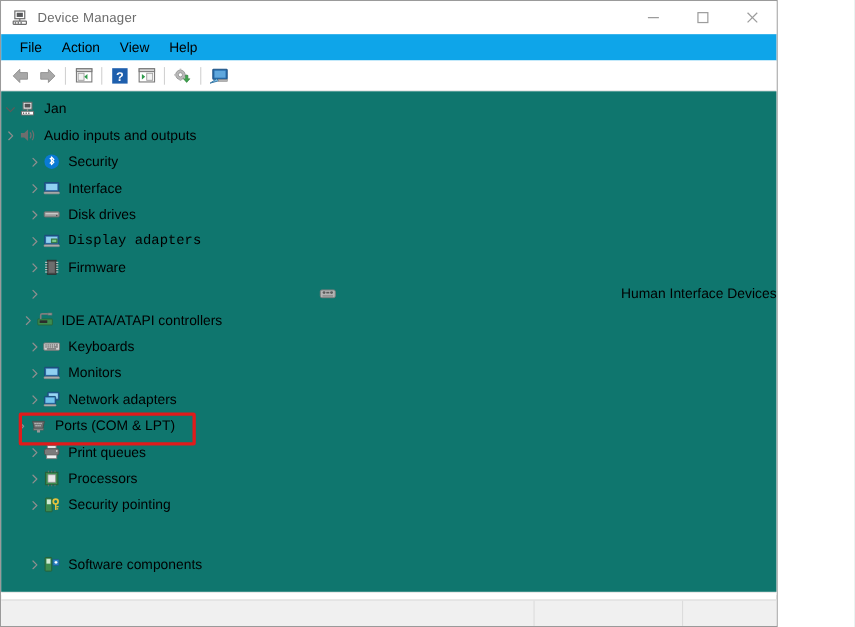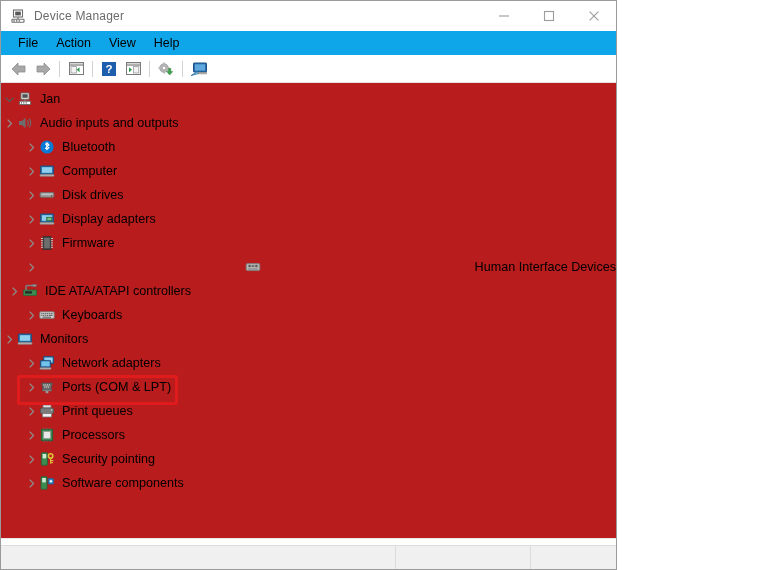--- a/index.html
+++ b/index.html
@@ -5,21 +5,21 @@
   html, body {
     margin: 0;
     padding: 0;
     background: #ffffff;
   }
   body {
     font-family: "Liberation Sans", sans-serif;
   }
   #app {
     position: relative;
-    width: 617px;
+    width: 707px;
     height: 570px;
     background: #ffffff;
     border: 1px solid #9a9a9a;
     box-sizing: border-box;
     overflow: hidden;
   }
 
   
   .titlebar {
     position: relative;
@@ -93,21 +93,21 @@
     width: 1px;
     height: 16px;
     background: #d2d2d2;
     margin: 0 4px;
   }
 
   
   .treepane {
     position: relative;
     height: 455px;
-    background: #b91c1c;
+    background: #0f766e;
     overflow: hidden;
     padding-top: 4px;
     box-sizing: border-box;
   }
   .row {
     display: flex;
     align-items: center;
     height: 24px;
     white-space: nowrap;
   }
@@ -330,56 +330,56 @@
         <svg width="9" height="9" viewBox="0 0 9 9">
             <path d="M3 1 L6.5 4.5 L3 8" fill="none" stroke="#8e8e8e" stroke-width="1.15" stroke-linecap="round" stroke-linejoin="round"></path>
           </svg>
       </div>
       <div class="ico">
         <svg viewBox="0 0 16 16" width="16" height="16">
           <circle cx="8" cy="8" r="6.6" fill="#0a7ad4"></circle>
           <path d="M6.6 5 L10 8.4 L7.8 10.6 L7.8 3.7 L10 5.9 L6.6 9.3" fill="none" stroke="#ffffff" stroke-width="1.15" stroke-linejoin="round" stroke-linecap="round"></path>
         </svg>
       </div>
-      <div class="lbl">Bluetooth</div>
+      <div class="lbl">Security</div>
     </div>
 
     <div class="row" style="padding-left:22px;">
       <div class="chev">
         <svg width="9" height="9" viewBox="0 0 9 9">
             <path d="M3 1 L6.5 4.5 L3 8" fill="none" stroke="#8e8e8e" stroke-width="1.15" stroke-linecap="round" stroke-linejoin="round"></path>
           </svg>
       </div>
       <div class="ico">
         <svg viewBox="0 0 16 16" width="16" height="16">
           <rect x="1.6" y="3" width="12.8" height="8.2" rx="0.6" fill="#2e6fa8" stroke="#1d4f7c" stroke-width="1"></rect>
           <rect x="2.9" y="4.2" width="10.2" height="5.6" fill="#8fd0f0"></rect>
           <rect x="1" y="11.6" width="14" height="1.6" rx="0.6" fill="#b9b9b9" stroke="#8e8e8e" stroke-width="0.7"></rect>
         </svg>
       </div>
-      <div class="lbl">Computer</div>
+      <div class="lbl">Interface</div>
     </div>
 
     <div class="row" style="padding-left:22px;">
       <div class="chev">
         <svg width="9" height="9" viewBox="0 0 9 9">
             <path d="M3 1 L6.5 4.5 L3 8" fill="none" stroke="#8e8e8e" stroke-width="1.15" stroke-linecap="round" stroke-linejoin="round"></path>
           </svg>
       </div>
       <div class="ico">
         <svg viewBox="0 0 16 16" width="16" height="16">
           <rect x="1.2" y="5.6" width="13.6" height="4.6" rx="0.8" fill="#9d9d9d" stroke="#6f6f6f" stroke-width="0.9"></rect>
           <rect x="2.4" y="6.6" width="11.2" height="1.2" fill="#c9c9c9"></rect>
           <circle cx="12.6" cy="9" r="0.7" fill="#4c4c4c"></circle>
         </svg>
       </div>
       <div class="lbl">Disk drives</div>
     </div>
 
-    <div class="row" style="padding-left:22px;">
+    <div class="row" style="padding-left:22px;font-family:Liberation Mono, monospace;">
       <div class="chev">
         <svg width="9" height="9" viewBox="0 0 9 9">
             <path d="M3 1 L6.5 4.5 L3 8" fill="none" stroke="#8e8e8e" stroke-width="1.15" stroke-linecap="round" stroke-linejoin="round"></path>
           </svg>
       </div>
       <div class="ico">
         <svg viewBox="0 0 16 16" width="16" height="16">
           <rect x="1.6" y="3" width="12.8" height="8.2" rx="0.6" fill="#2e6fa8" stroke="#1d4f7c" stroke-width="1"></rect>
           <rect x="2.9" y="4.2" width="10.2" height="5.6" fill="#8fd0f0"></rect>
           <rect x="7.6" y="6.2" width="5.4" height="3.6" fill="#3e8c4e" stroke="#2a6637" stroke-width="0.6"></rect>
@@ -428,21 +428,21 @@
           <rect x="1.2" y="4.6" width="13.6" height="7" rx="1.4" fill="#b5b5b5" stroke="#7e7e7e" stroke-width="0.9"></rect>
           <circle cx="4.6" cy="7" r="1.3" fill="#5b5b5b"></circle>
           <circle cx="11.4" cy="7" r="1.3" fill="#5b5b5b"></circle>
           <rect x="6.6" y="6.3" width="2.8" height="1.5" fill="#5b5b5b"></rect>
           <rect x="3.2" y="9.4" width="9.6" height="1.2" fill="#888888"></rect>
         </svg>
       </div>
       <div class="lbl">Human Interface Devices</div>
     </div>
 
-    <div class="row" style="padding-left:5px;">
+    <div class="row" style="padding-left:16px;">
       <div class="chev">
         <svg width="9" height="9" viewBox="0 0 9 9">
             <path d="M3 1 L6.5 4.5 L3 8" fill="none" stroke="#8e8e8e" stroke-width="1.15" stroke-linecap="round" stroke-linejoin="round"></path>
           </svg>
       </div>
       <div class="ico">
         <svg viewBox="0 0 16 16" width="16" height="16">
           <rect x="1.4" y="7" width="13.2" height="5.4" rx="0.5" fill="#3d8c4f" stroke="#2a6437" stroke-width="0.8"></rect>
           <rect x="3" y="8.2" width="7" height="2.4" fill="#2b2b2b"></rect>
           <path d="M4 7 L4 3.4 Q4 2.4 5.2 2.4 L11 2.4" fill="none" stroke="#7e7e7e" stroke-width="1.5"></path>
@@ -474,21 +474,21 @@
               <rect x="7.9" y="7.8" width="1.3" height="1.2"></rect>
             <rect x="9.8" y="7.8" width="3.8" height="1.2"></rect>
             <rect x="3.6" y="9.6" width="8.4" height="1.2"></rect>
           </g>
         </svg>
       </div>
       <div class="lbl">Keyboards</div>
     </div>
 
 
-    <div class="row" style="">
+    <div class="row" style="padding-left:22px;">
       <div class="chev">
         <svg width="9" height="9" viewBox="0 0 9 9">
             <path d="M3 1 L6.5 4.5 L3 8" fill="none" stroke="#8e8e8e" stroke-width="1.15" stroke-linecap="round" stroke-linejoin="round"></path>
           </svg>
       </div>
       <div class="ico">
         <svg viewBox="0 0 16 16" width="16" height="16">
           <rect x="1.6" y="3" width="12.8" height="8.2" rx="0.6" fill="#2e6fa8" stroke="#1d4f7c" stroke-width="1"></rect>
           <rect x="2.9" y="4.2" width="10.2" height="5.6" fill="#8fd0f0"></rect>
           <rect x="1" y="11.6" width="14" height="1.6" rx="0.6" fill="#b9b9b9" stroke="#8e8e8e" stroke-width="0.7"></rect>
@@ -509,21 +509,21 @@
           <rect x="5.4" y="2.6" width="8.2" height="4.8" fill="#9ad6f3"></rect>
           <rect x="1.4" y="5.4" width="10.2" height="7" rx="0.6" fill="#2e6fa8" stroke="#1d4f7c" stroke-width="0.9"></rect>
           <rect x="2.4" y="6.4" width="8.2" height="4.8" fill="#72c4ec"></rect>
           <rect x="1" y="12.8" width="11" height="1.4" rx="0.5" fill="#b9b9b9" stroke="#8e8e8e" stroke-width="0.6"></rect>
         </svg>
       </div>
       <div class="lbl">Network adapters</div>
     </div>
 
 
-    <div class="row" style="padding-left:22px;align-items:center;">
+    <div class="row" style="padding-left:10px;align-items:center;">
       <div class="chev">
         <svg width="9" height="9" viewBox="0 0 9 9">
             <path d="M3 1 L6.5 4.5 L3 8" fill="none" stroke="#8e8e8e" stroke-width="1.15" stroke-linecap="round" stroke-linejoin="round"></path>
           </svg>
       </div>
       <div class="ico">
         <svg viewBox="0 0 16 16" width="16" height="16">
           <path d="M2.6 4 L13.4 4 L12 10.4 L4 10.4 Z" fill="#6f6f6f" stroke="#4a4a4a" stroke-width="0.8"></path>
           <g fill="#d4d4d4">
             <rect x="4.4" y="5.4" width="1" height="1.2"></rect>
@@ -593,21 +593,21 @@
           <rect x="3.6" y="3" width="3.6" height="4.4" fill="#cfe9d4"></rect>
           <circle cx="11.6" cy="5" r="2.2" fill="none" stroke="#e3c23c" stroke-width="1.6"></circle>
           <rect x="11" y="6.6" width="1.3" height="6" fill="#e3c23c"></rect>
           <rect x="12.3" y="9" width="2" height="1.2" fill="#e3c23c"></rect>
           <rect x="12.3" y="11" width="1.6" height="1.2" fill="#e3c23c"></rect>
         </svg>
       </div>
       <div class="lbl">Security pointing</div>
     </div>
 
-    <div class="row" style="padding-left:22px;">
+    <div class="row" style="padding-left:22px;margin-top:30px;">
       <div class="chev">
         <svg width="9" height="9" viewBox="0 0 9 9">
             <path d="M3 1 L6.5 4.5 L3 8" fill="none" stroke="#8e8e8e" stroke-width="1.15" stroke-linecap="round" stroke-linejoin="round"></path>
           </svg>
       </div>
       <div class="ico">
         <svg viewBox="0 0 16 16" width="16" height="16">
           <rect x="2" y="1.8" width="6" height="12.4" rx="0.6" fill="#3d8c4f" stroke="#27613a" stroke-width="0.9"></rect>
           <rect x="3.2" y="3" width="3.6" height="4.4" fill="#cfe9d4"></rect>
           <rect x="9.2" y="3.6" width="5.4" height="5.4" rx="0.6" fill="#2f86c8" stroke="#1f5d8c" stroke-width="0.8"></rect>

